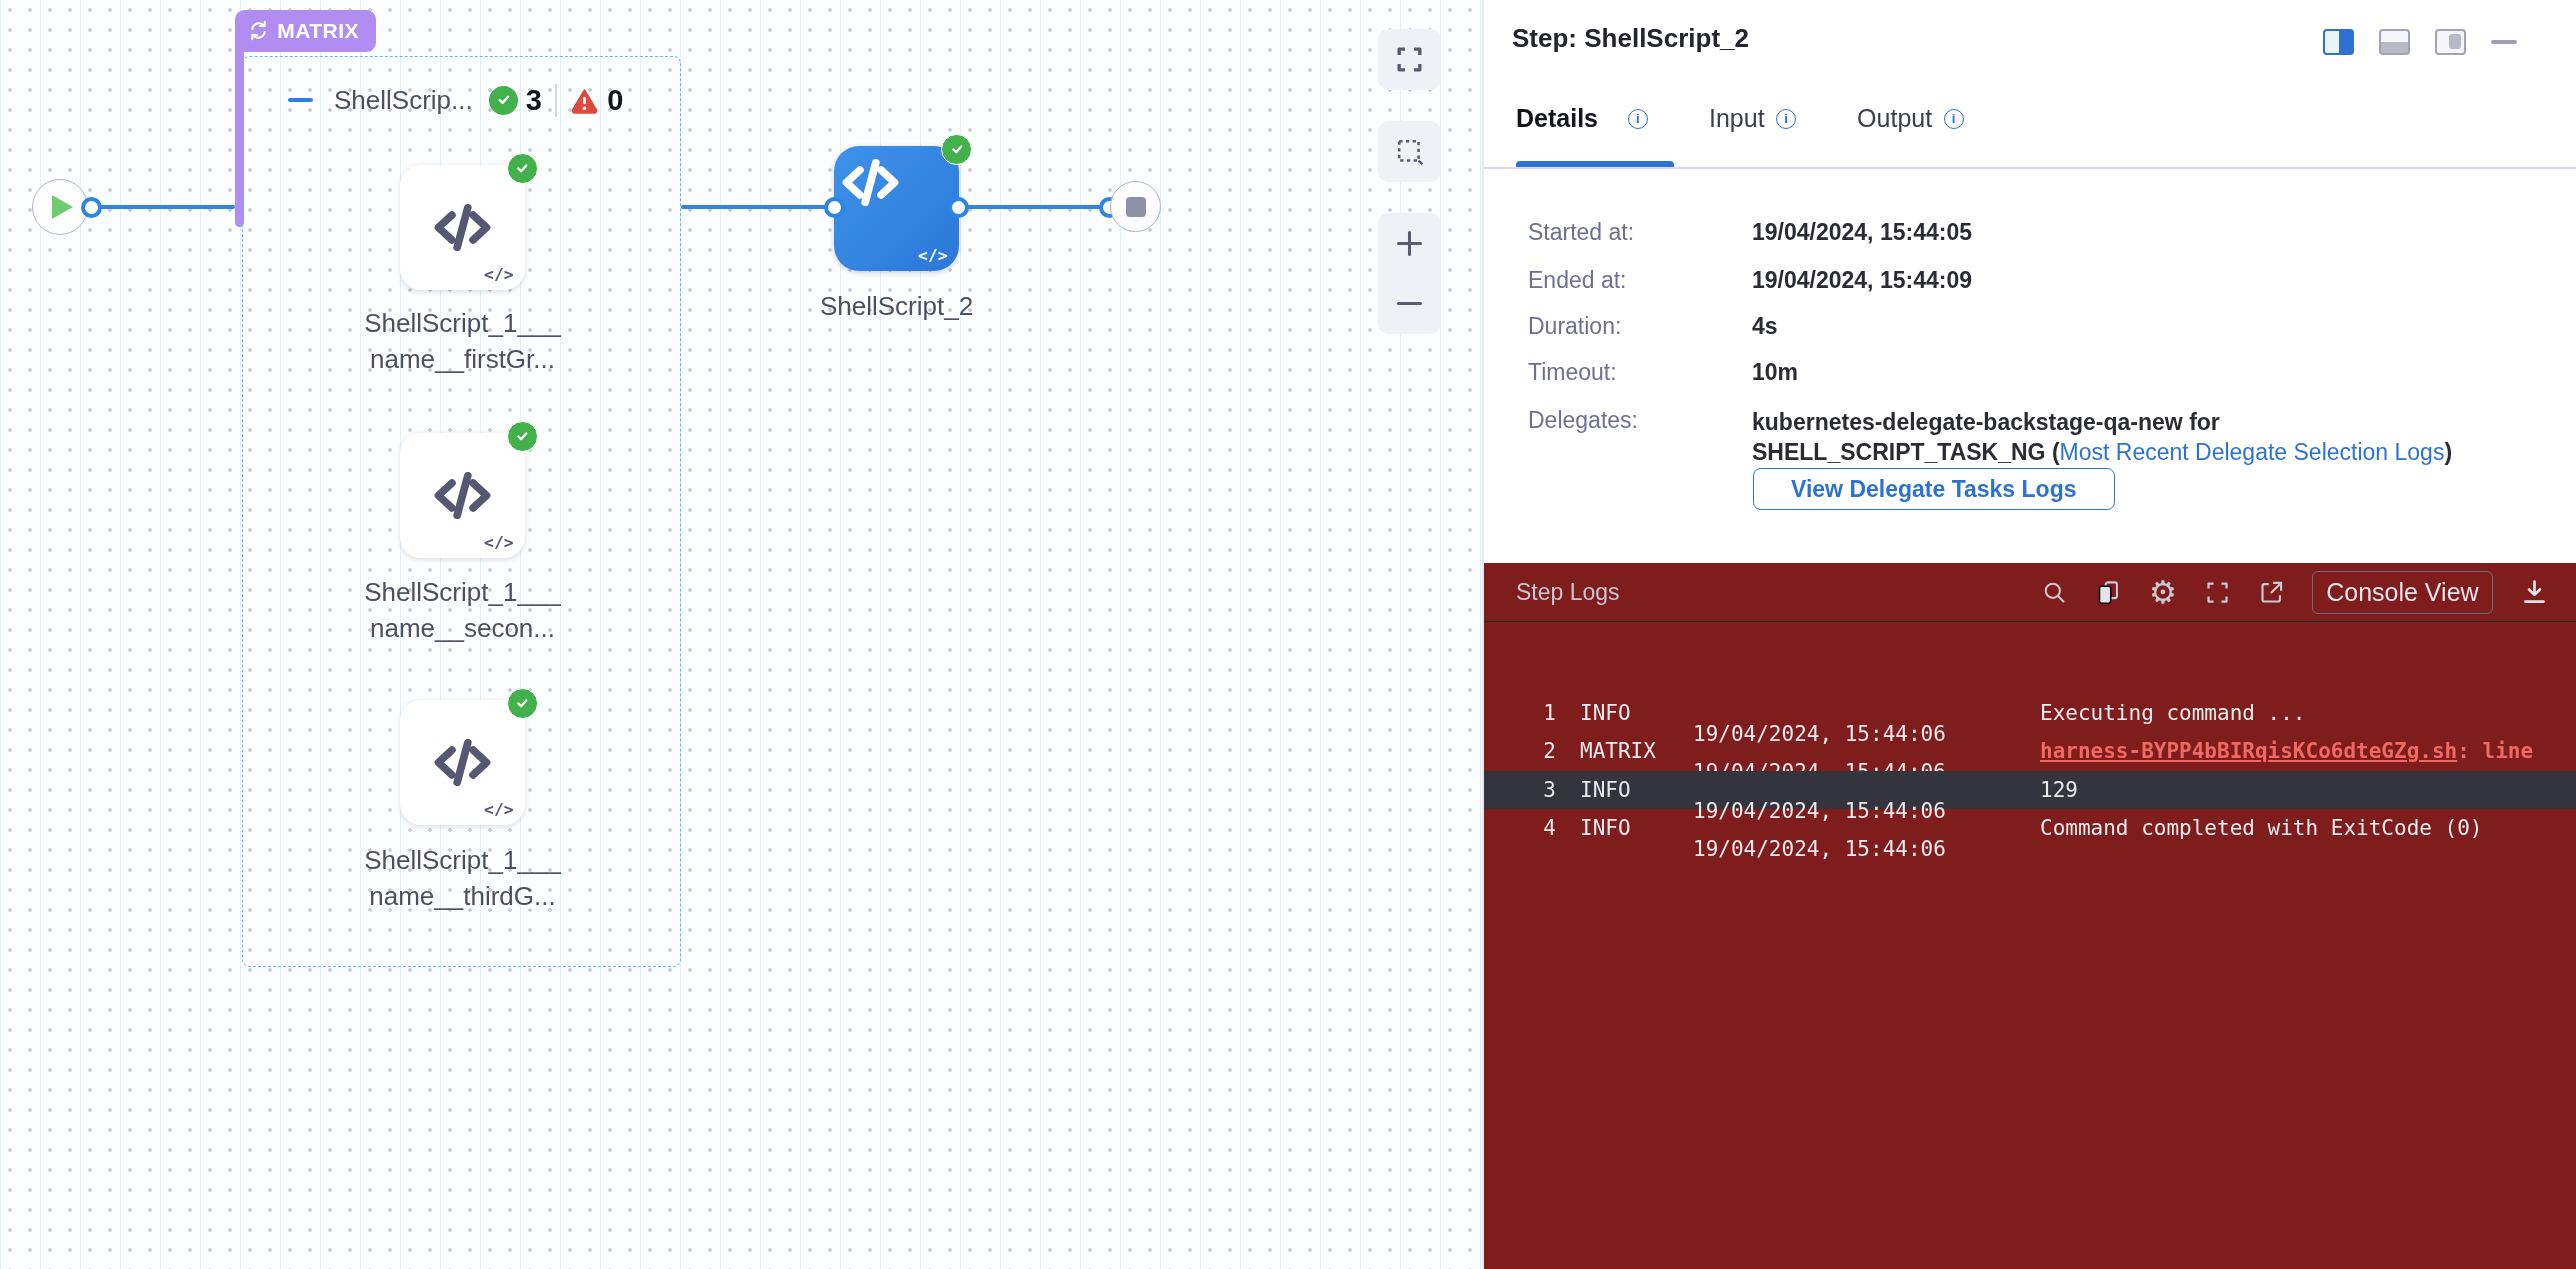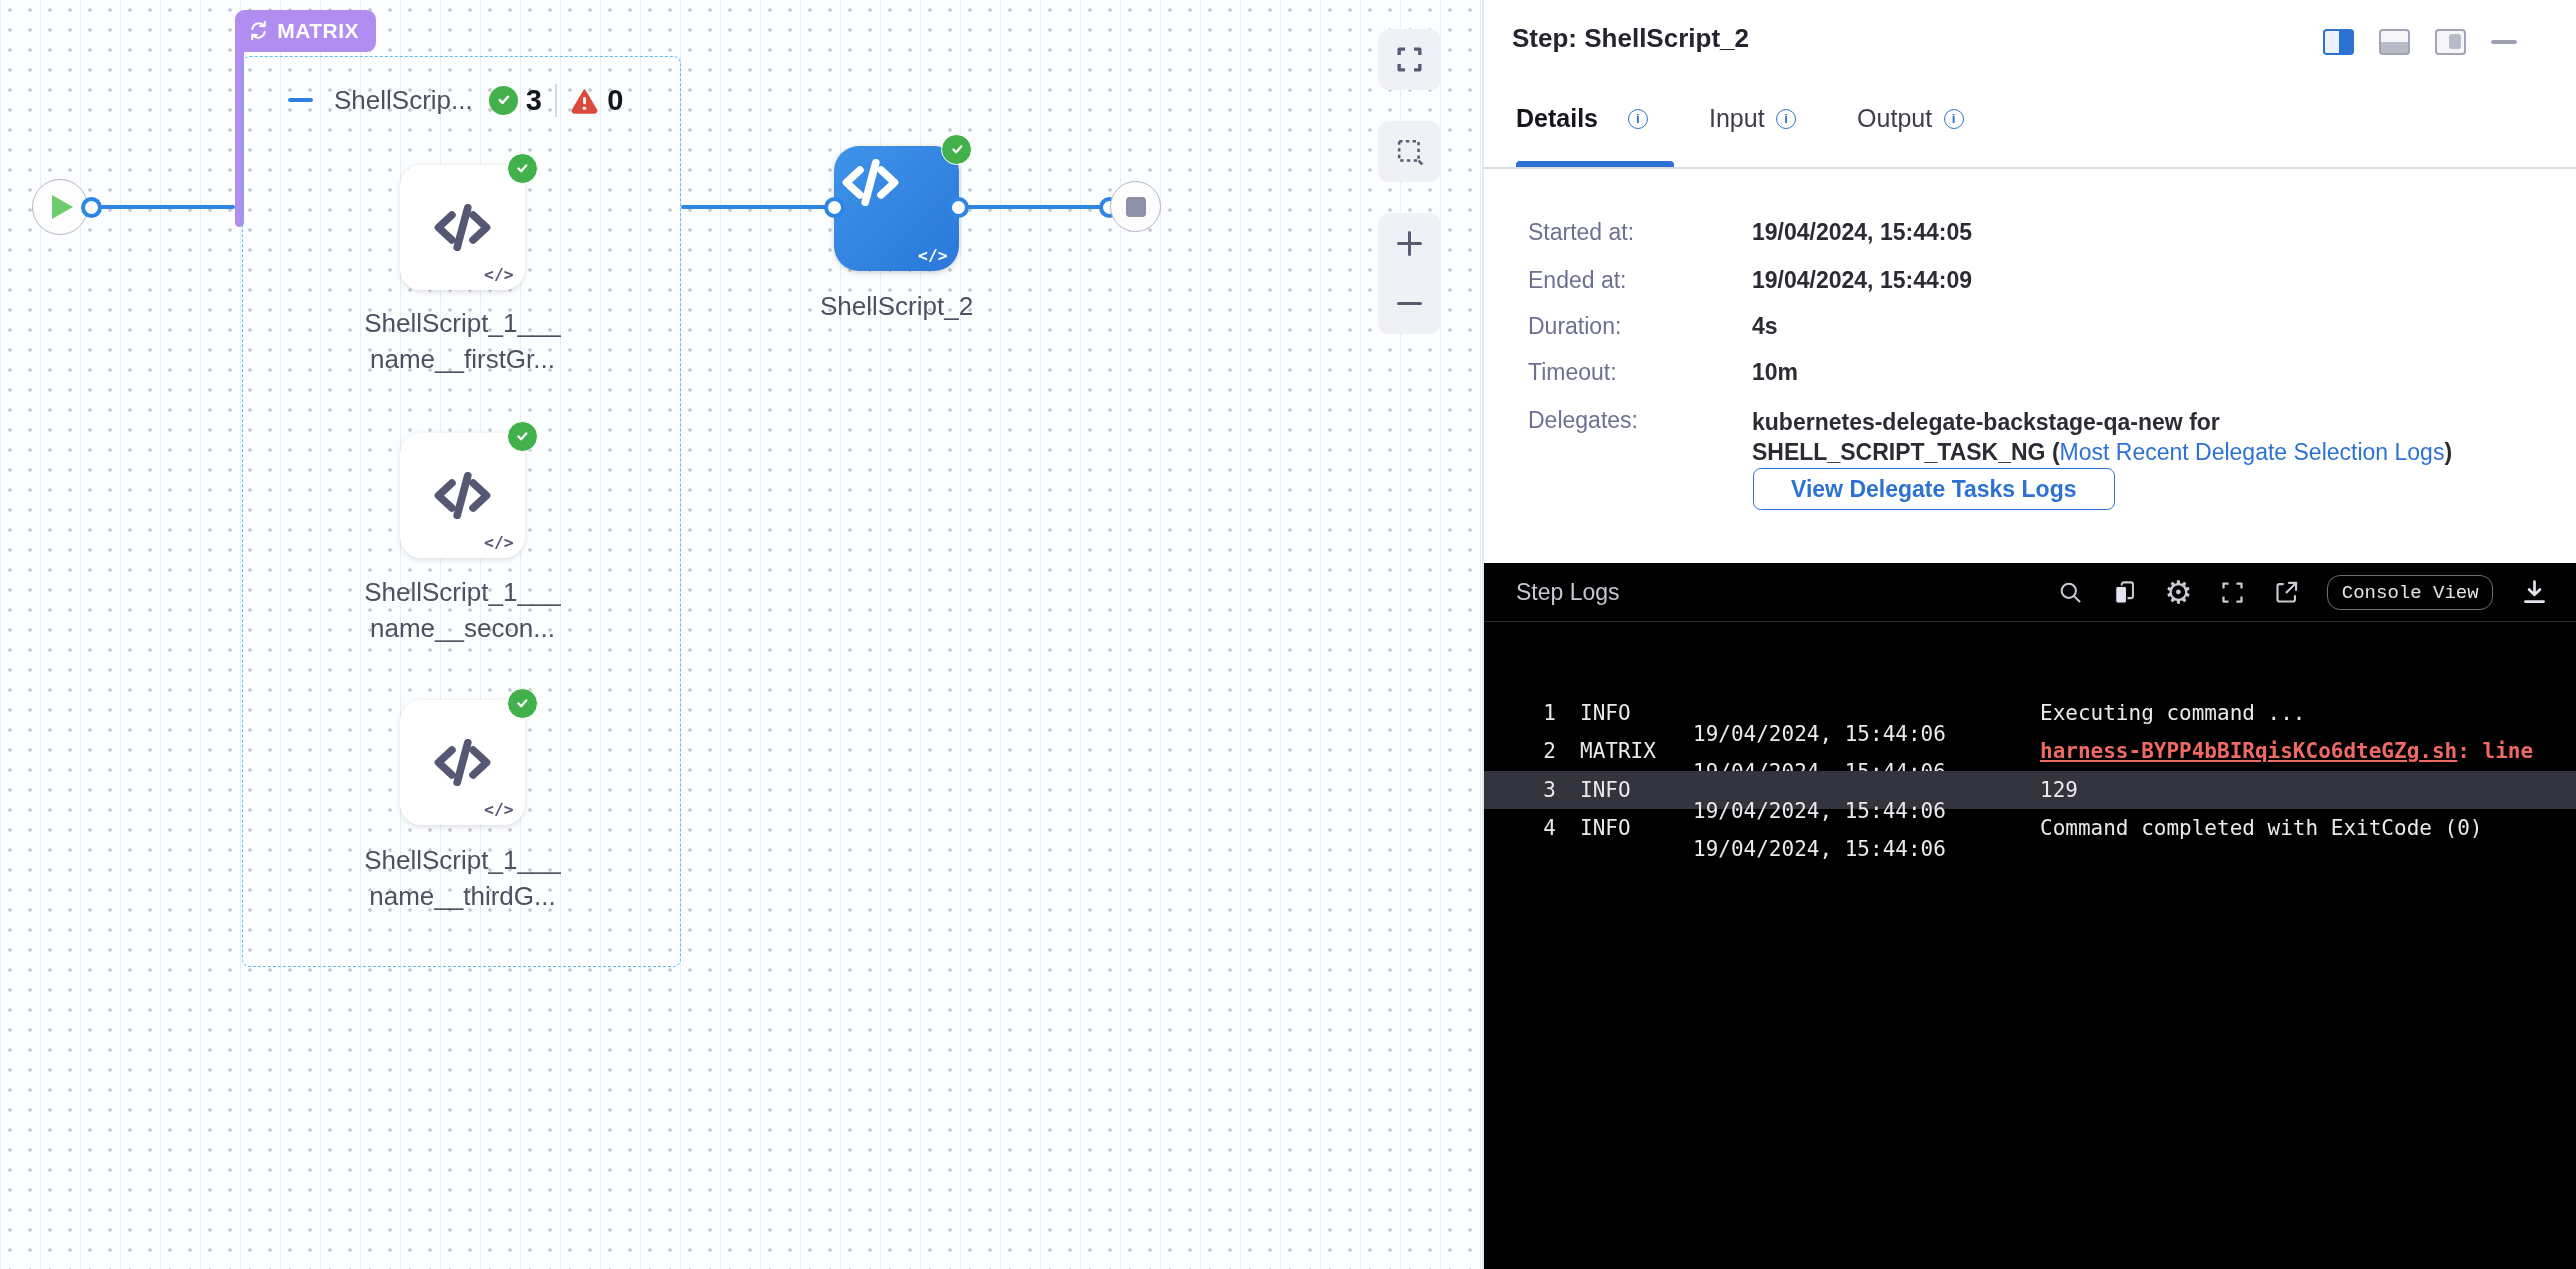--- a/index.html
+++ b/index.html
@@ -85,29 +85,29 @@
 
   .drow { position:absolute; left:44px; font-size:23px; }
   .dlabel { color:#6e7090; font-weight:500; }
   .dvalue { position:absolute; left:224px; top:0; color:#2b2c33; font-weight:700; white-space:nowrap; width:786px; }
   .dlink { color:#2d72d2; font-weight:500; }
   #delegate-btn { position:absolute; left:269px; top:468px; height:42px; padding:0 37px;
      border:1.9px solid #2d72d2; border-radius:7.7px; background:#fff; color:#2d72d2;
      font-size:23px; font-weight:700; font-family:"Liberation Sans",sans-serif; }
 
   
-  #logs { position:absolute; left:1484px; top:563px; width:1092px; height:707px; background:#000000; }
+  #logs { position:absolute; left:1484px; top:563px; width:1092px; height:707px; background:#7f1d1d; }
   #logs-head { position:absolute; left:0; top:0; width:100%; height:59px;
      border-bottom:1px solid #2a2b31; display:flex; align-items:center; }
   #logs-title { margin-left:32px; font-size:23px; color:#c6c7d2; }
   #logs-tools { position:absolute; right:27px; top:0; height:59px; display:flex; align-items:center; gap:27px; }
   .ltool { display:inline-flex; align-items:center; justify-content:center; }
   .gear-glyph { font-family:"DejaVu Sans","Liberation Sans",sans-serif; font-size:31px; color:#c9cad4; line-height:1; }
-  #console-view-btn { border:1.4px solid #6d6e78; border-radius:13px; background:transparent;
-     color:#e4e4ea; font-size:19px; padding:5.8px 13.4px; font-family:Liberation Mono, monospace; }
+  #console-view-btn { border:1.4px solid #6d6e78; border-radius:6px; background:transparent;
+     color:#e4e4ea; font-size:25px; padding:5.8px 13.4px; font-family:Liberation Sans, sans-serif; }
 
   #log-body { position:absolute; left:0; top:59px; width:100%; bottom:0; overflow:hidden;
      font-family:"DejaVu Sans Mono",monospace; font-size:21px; color:#e9e9ee; }
   .log-row { position:absolute; left:0; width:100%; height:38px; line-height:38px; white-space:nowrap; }
   .log-row.selected { background:#33343e; }
   .ln { position:absolute; left:43px; width:29px; text-align:right; }
   .lvl { position:absolute; left:96px; }
   .lt  { position:absolute; left:209px;margin-top:21px; }
   .lmsg{ position:absolute; left:556px; right:0; overflow:hidden; }
   .err { color:#ef6a62; font-weight:700; }

